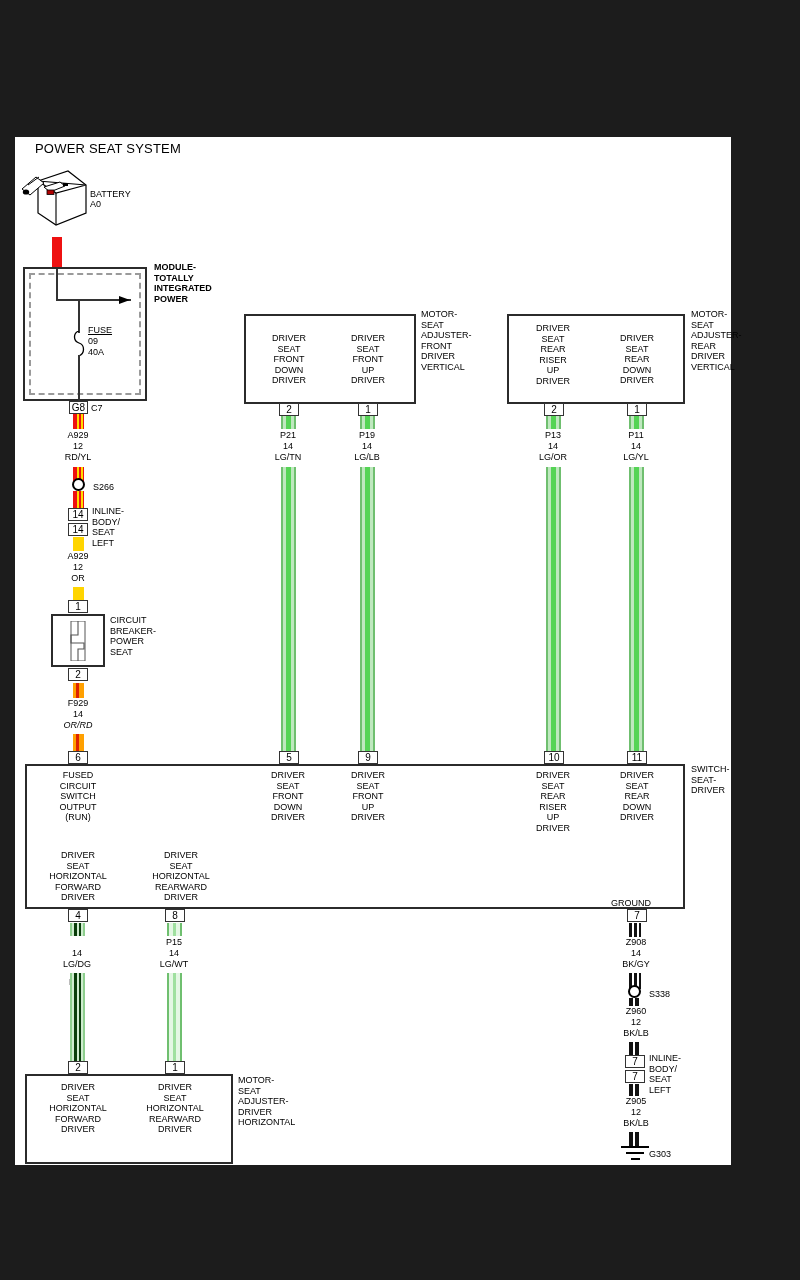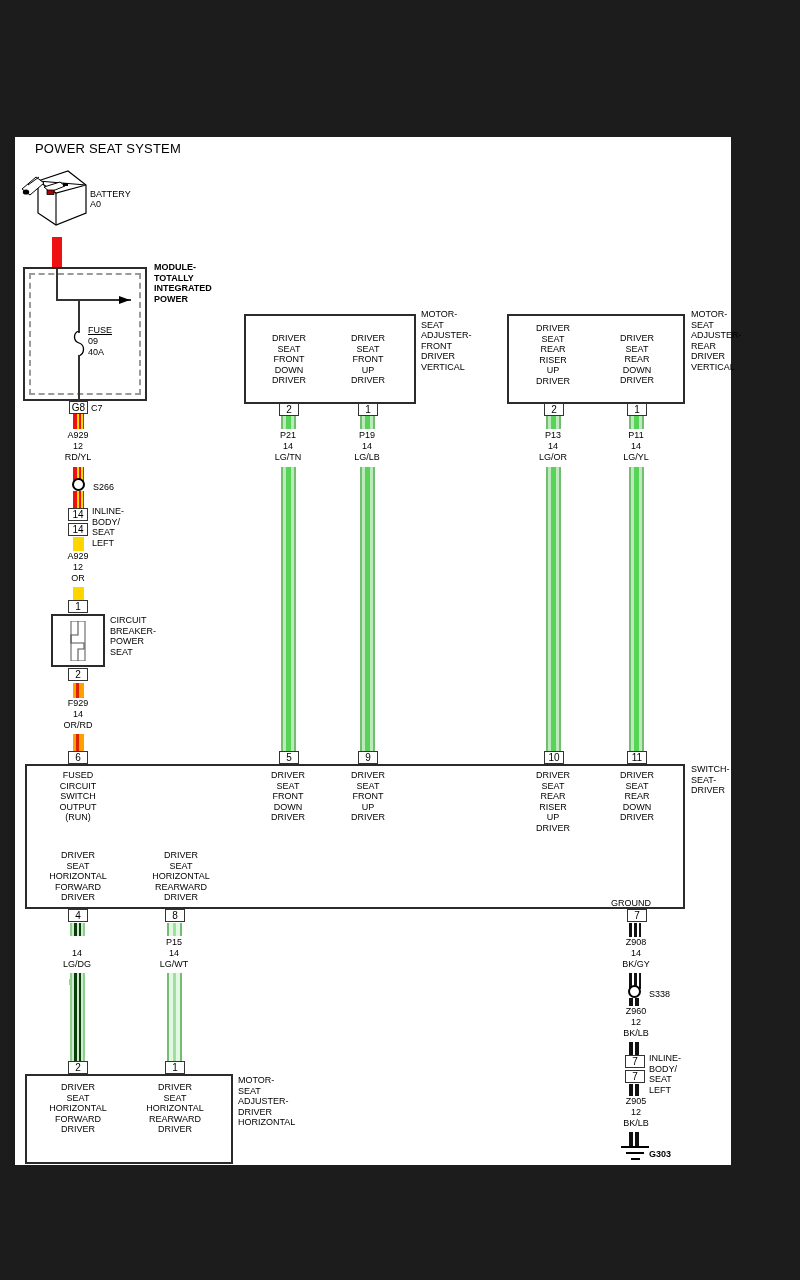--- a/index.html
+++ b/index.html
@@ -152,21 +152,21 @@
     <div class="abs lbl" style="left:95px; top:478px;">CIRCUIT
 BREAKER-
 POWER
 SEAT</div>
     <div class="pin" style="left:53px; top:531px;">2</div>
 
     <div class="wire" style="left:58px; top:546px; width:11px; height:15px;
                 background:repeating-linear-gradient(90deg,#ffa000 0 3px,#dd2200 3px 5.5px,#ffa000 5.5px 11px);"></div>
     <div class="abs lbl c" style="left:28px; top:561px; width:70px;">F929</div>
     <div class="abs lbl c" style="left:28px; top:572px; width:70px;">14</div>
-    <div class="abs lbl c" style="left:28px; top:583px; width:70px;">OR/RD</div>
+    <div class="abs lbl c" style="left:28px; top:583px; width:70px;font-style:italic;">OR/RD</div>
     <div class="wire" style="left:58px; top:597px; width:11px; height:17px;
                 background:repeating-linear-gradient(90deg,#ffa000 0 3px,#dd2200 3px 5.5px,#ffa000 5.5px 11px);"></div>
 
     <div class="abs box" style="left:229px; top:177px; width:172px; height:90px;"></div>
     <div class="abs lbl c" style="left:236px; top:196px; width:76px;">DRIVER
 SEAT
 FRONT
 DOWN
 DRIVER</div>
     <div class="abs lbl c" style="left:315px; top:196px; width:76px;">DRIVER
@@ -362,16 +362,16 @@
     <div class="abs lbl c" style="left:586px; top:970px; width:70px;">12</div>
     <div class="abs lbl c" style="left:586px; top:981px; width:70px;">BK/LB</div>
     <div class="wire" style="left:614px; top:995px; width:12px; height:16px;
                 background:repeating-linear-gradient(90deg,#111 0 4px,#fff 4px 6px,#111 6px 10px,#fff 10px 12px);"></div>
 
     <svg class="abs" style="left:601px; top:1008px;" width="40" height="22" viewBox="0 0 40 22">
       <line x1="5" y1="2" x2="33" y2="2" stroke="#000" stroke-width="2"></line>
       <line x1="10" y1="8" x2="28" y2="8" stroke="#000" stroke-width="2"></line>
       <line x1="15" y1="14" x2="24" y2="14" stroke="#000" stroke-width="2"></line>
     </svg>
-    <div class="abs lbl" style="left:634px; top:1012px;font-weight:bold;">G303</div>
+    <div class="abs lbl" style="left:634px; top:1012px;">G303</div>
 
   </div>
 </div>
 
 </body></html>

